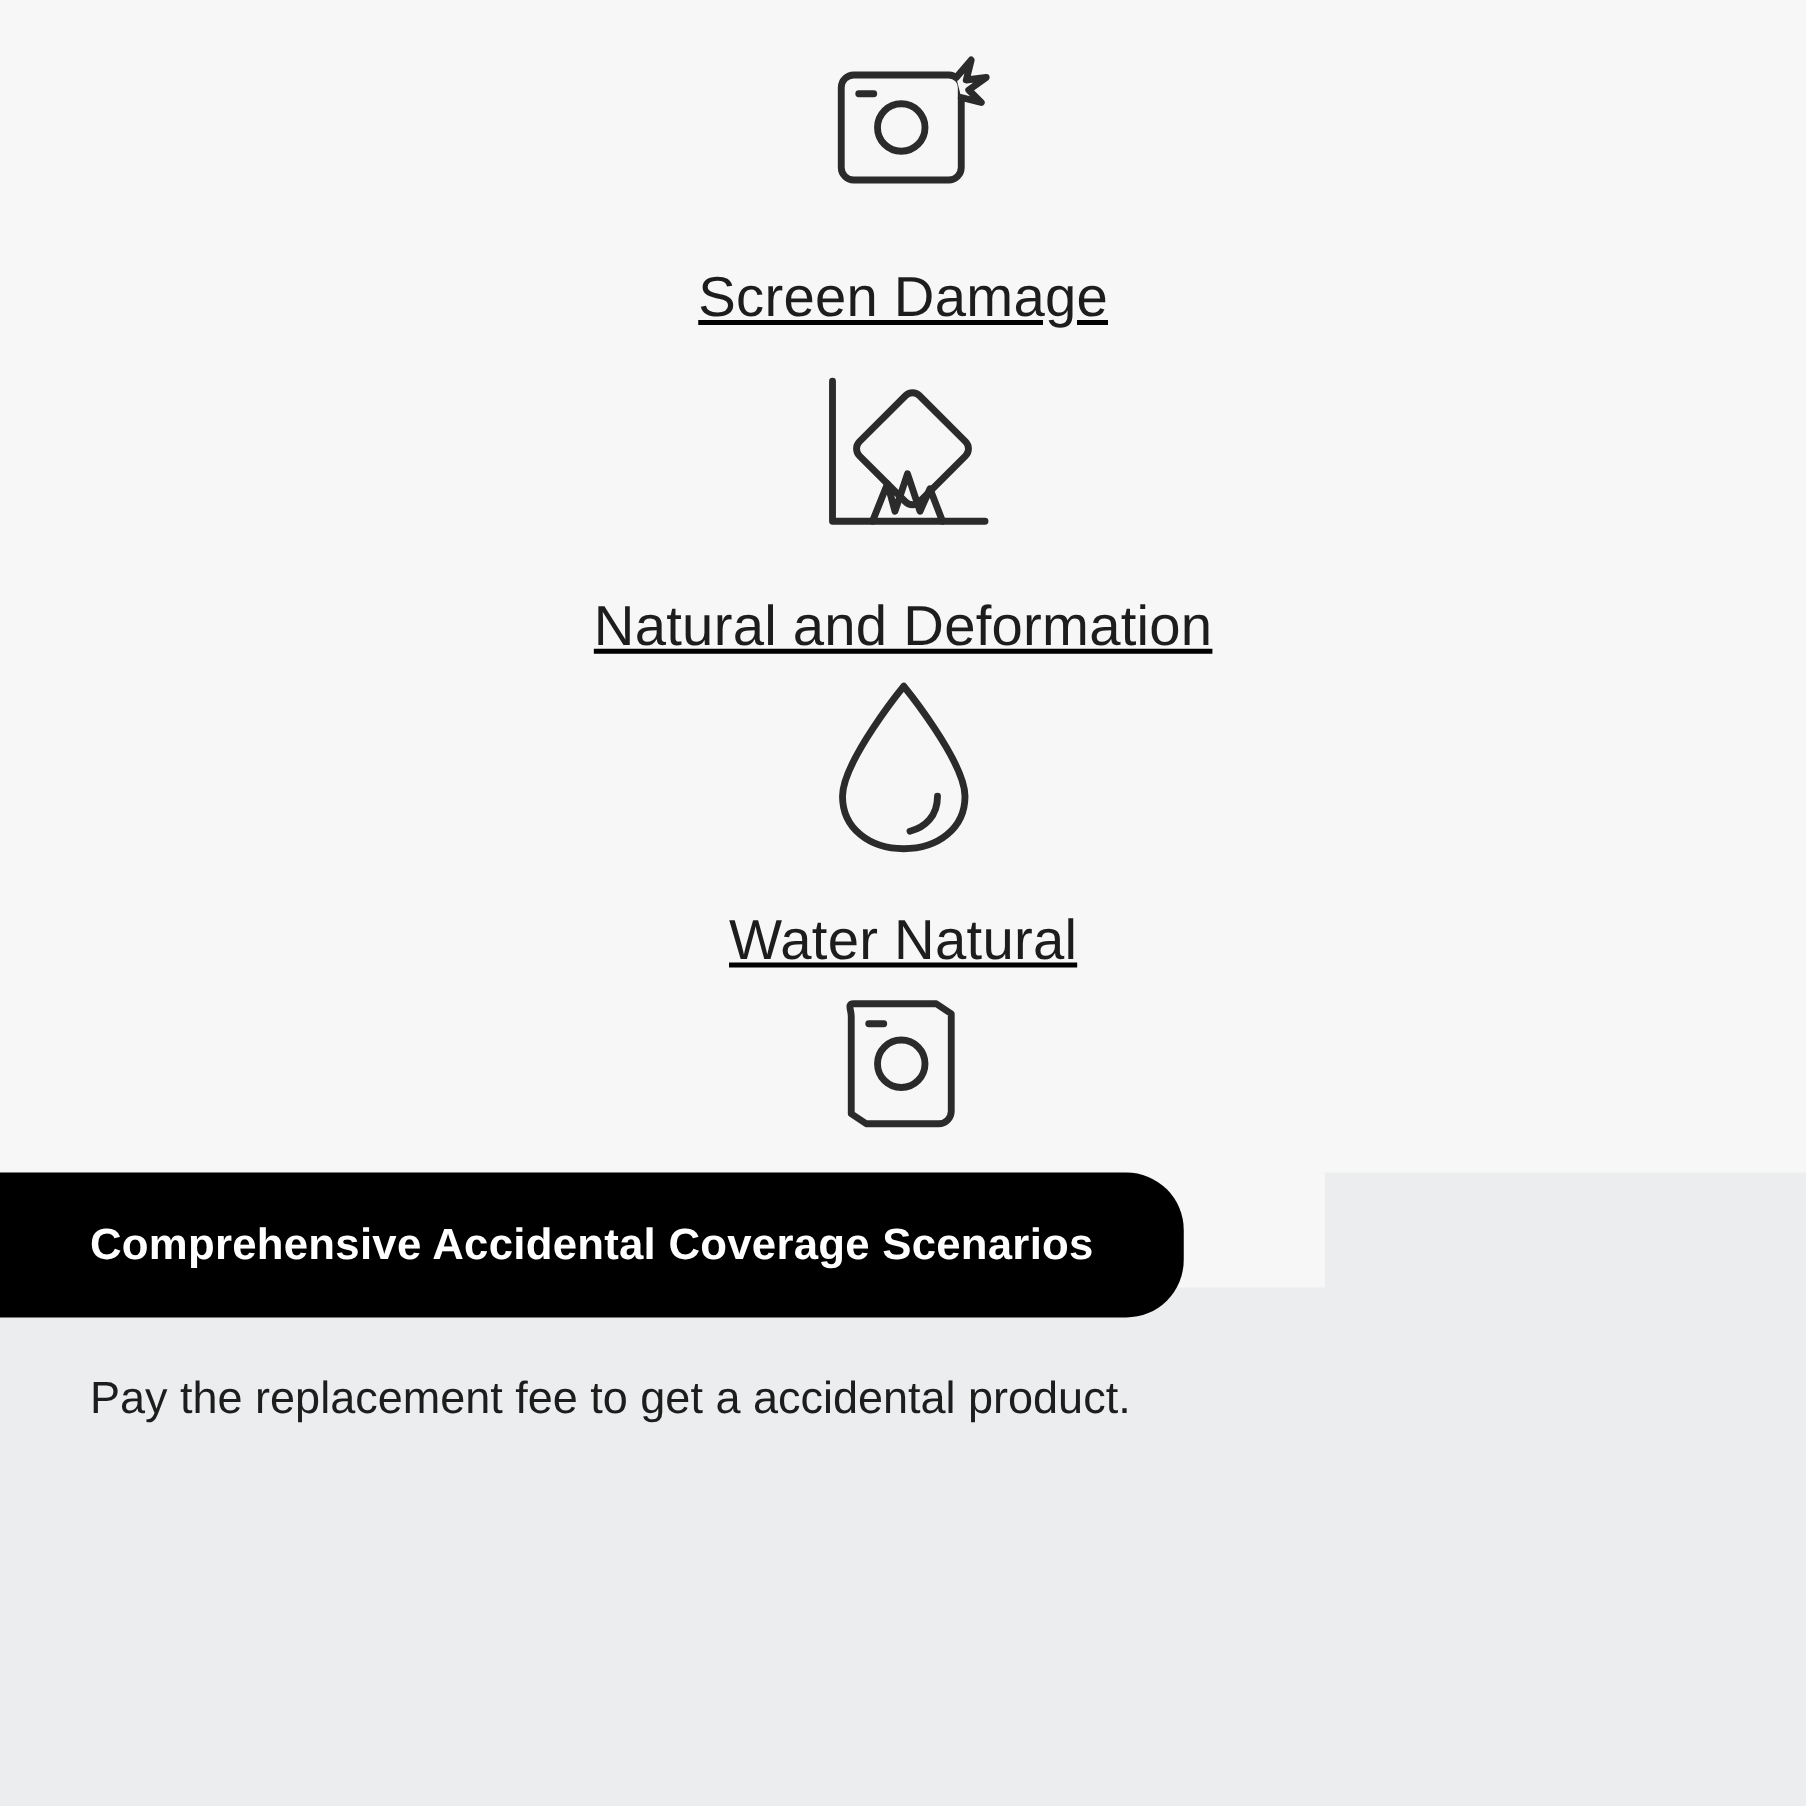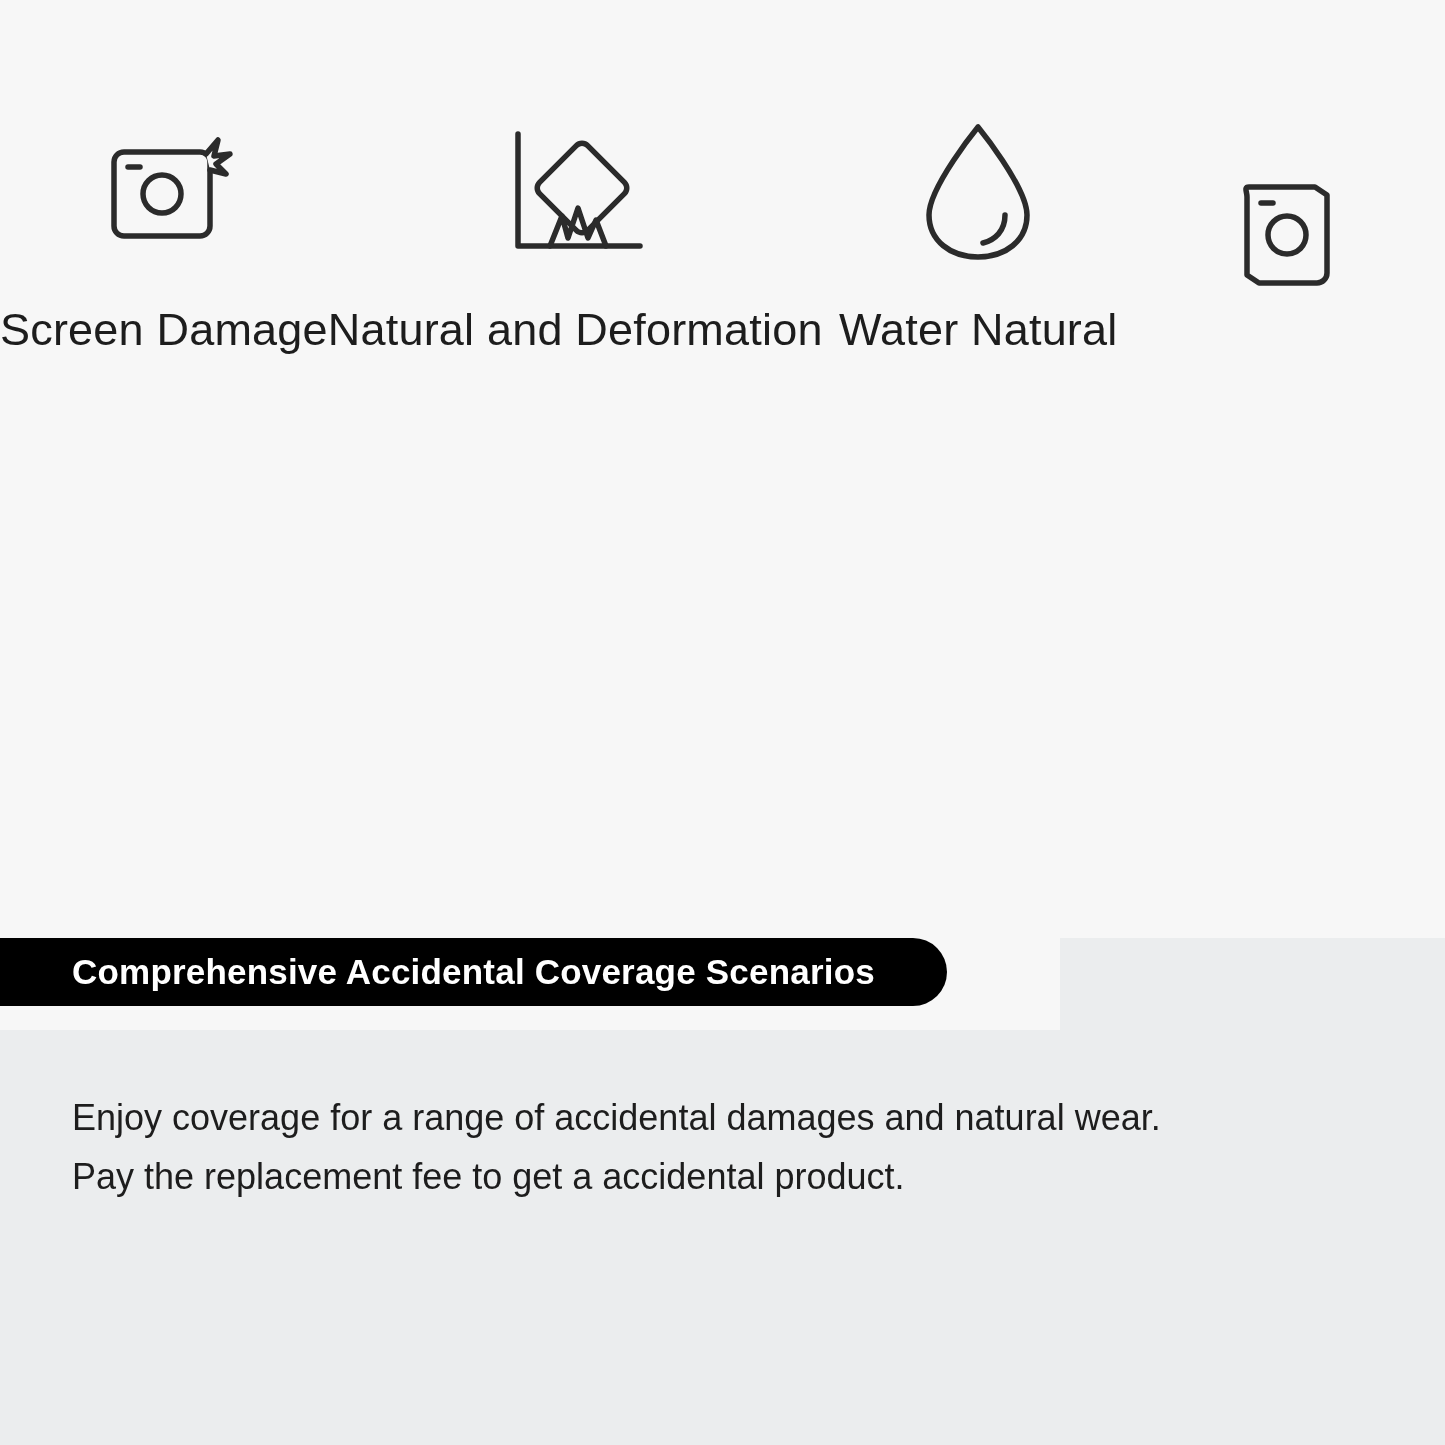--- a/index.html
+++ b/index.html
@@ -20,24 +20,25 @@
     background: #f7f7f7;
     display: flex;
     flex-direction: column;
   }
 
   
   .grid {
     flex: 0 0 auto;
     height: 938px;
     display: grid;
-    grid-template-columns: 1fr 1fr 1fr 1fr;
+    grid-template-columns: 1fr;
     grid-template-rows: 1fr 1fr;
-    padding: 0;
+    padding: 12px;
     box-sizing: border-box;
+    text-decoration: underline;
   }
   .cell {
     display: flex;
     flex-direction: column;
     align-items: center;
     justify-content: center;
   }
   .cell .icon-wrap {
     width: 150px;
     height: 150px;
@@ -58,21 +59,21 @@
   
   .bottom {
     position: relative;
     flex: 1 1 auto;
     background: #ebedee;
   }
   .ribbon {
     position: absolute;
     top: 0;
     left: 0;
-    height: 68px;
+    height: 116px;
     background: #000000;
     border-radius: 0 46px 46px 0;
     display: flex;
     align-items: center;
     padding: 0 72px 0 72px;
     box-sizing: border-box;
   }
   .ribbon-title {
     color: #ffffff;
     font-size: 35px;
@@ -155,18 +156,17 @@
       </div>
     </div>
 
   </div>
 
   <div class="bottom">
     <div class="ribbon">
       <span class="ribbon-title">Comprehensive Accidental Coverage Scenarios</span>
     </div>
     <div class="body-copy">
-      <p>Enjoy coverage for a range of accidental damages and natural wear.</p>
       <p>Pay the replacement fee to get a accidental product.</p>
     </div>
   </div>
 
 </div>
 
 </body></html>

